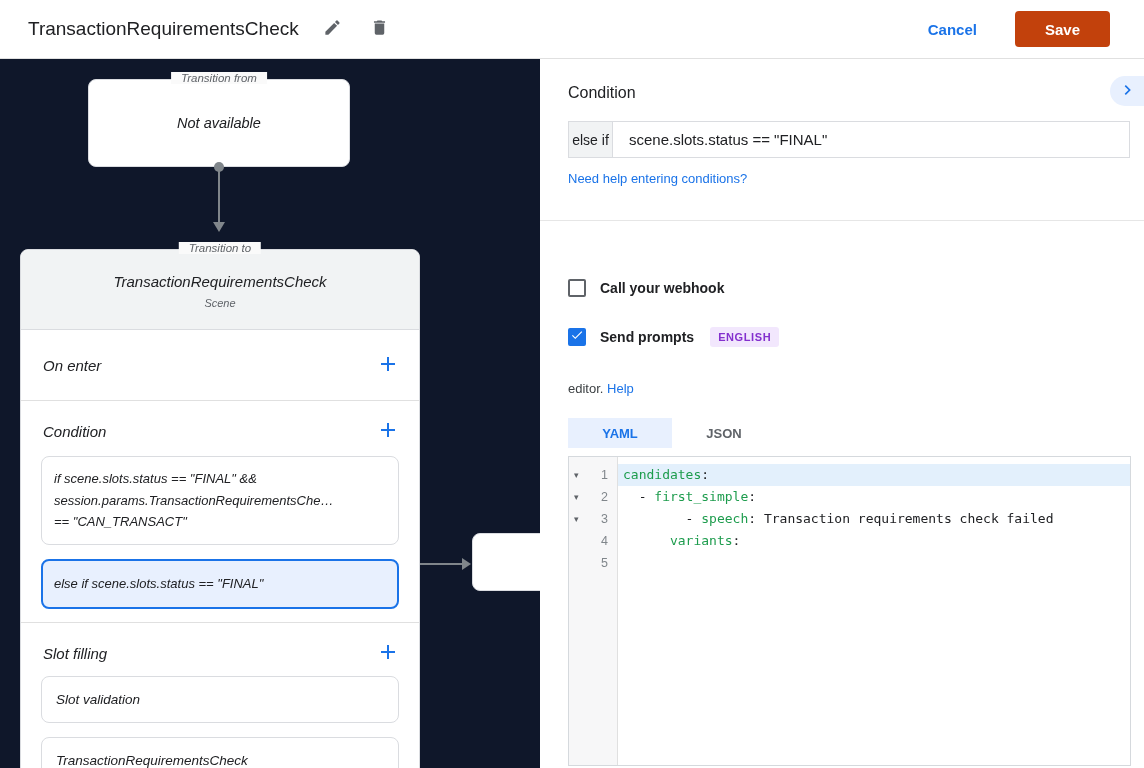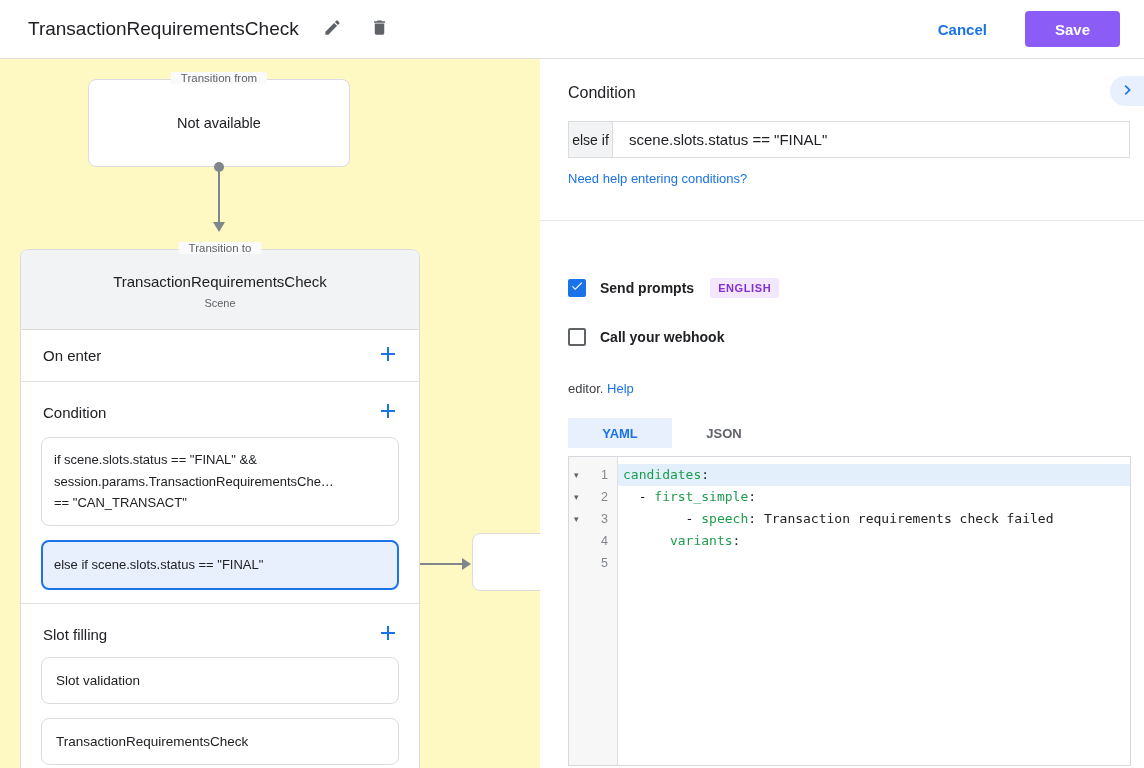--- a/index.html
+++ b/index.html
@@ -9,47 +9,47 @@
   
   .app-header { height:59px; background:#fff; border-bottom:1px solid #e0e0e0;
                 display:flex; align-items:center; padding:0 12px 0 28px; }
   .header-title { font-size:19px; color:#202124; }
   .icon-btn { background:none; border:none; cursor:pointer; margin-left:20px;
               display:flex; align-items:center; padding:4px; }
   .header-spacer { flex:1; }
   .cancel-btn { background:none; border:none; color:#1a73e8; font-size:15px;
                 font-weight:bold; cursor:pointer; margin-right:38px;
                 font-family:inherit; }
-  .save-btn { background:#8b5cf6; color:#fff; border:none; border-radius:4px;
+  .save-btn { background:#c2410c; color:#fff; border:none; border-radius:4px;
               height:36px; padding:0 30px; font-size:15px; font-weight:bold;
-              cursor:pointer; margin-right:12px; font-family:inherit; }
+              cursor:pointer; margin-right:22px; font-family:inherit; }
 
   
   .main { display:flex; height:709px; }
-  .canvas { width:540px; flex-shrink:0; background:#fef9c3; position:relative;
-            overflow:hidden; }
+  .canvas { width:540px; flex-shrink:0; background:#0f172a; position:relative;
+            overflow:hidden;font-style:italic; }
   .detail { flex:1; background:#fff; position:relative; overflow:hidden; }
 
   
   .legend { position:absolute; top:-8px; left:50%; transform:translateX(-50%);
             background:#fafafa; padding:0 10px; font-size:11.5px; color:#5f6368;
             white-space:nowrap; }
   .from-box { position:absolute; left:88px; top:20px; width:262px; height:88px;
               background:#fff; border:1px solid #dadce0; border-radius:8px;
               display:flex; align-items:center; justify-content:center; }
   .from-text { font-size:14.5px; color:#202124; }
 
   .scene-card { position:absolute; left:20px; top:190px; width:400px;
                 background:#fff; border:1px solid #dadce0; border-radius:8px; }
   .scene-header { height:80px; background:#f1f3f4; border-bottom:1px solid #dadce0;
                   border-radius:8px 8px 0 0; text-align:center; padding-top:23px; }
   .scene-title { font-size:15px; color:#202124; }
   .scene-type { font-size:11px; color:#5f6368; margin-top:7px; }
 
-  .row-on-enter { height:52px; display:flex; align-items:center;
+  .row-on-enter { height:71px; display:flex; align-items:center;
                   justify-content:space-between; padding:0 22px;
                   border-bottom:1px solid #e0e0e0;text-align:right; }
   .section-label { font-size:15px; color:#202124; }
   .section-head { display:flex; align-items:center; justify-content:space-between;
                   padding:20px 22px 12px; }
   .plus-btn { background:none; border:none; cursor:pointer; display:flex;
               padding:2px; }
 
   .cond-section { border-bottom:1px solid #e0e0e0; padding-bottom:13px; }
   .cond-box1 { margin:2px 20px 0; border:1px solid #dadce0; border-radius:8px;
@@ -234,34 +234,34 @@
       <div class="cond-input">
         <div class="cond-prefix">else if</div>
         <input class="cond-value" value="scene.slots.status == &quot;FINAL&quot;" style="">
       </div>
       <a class="help-link">Need help entering conditions?</a>
     </div>
 
     <div class="detail-bottom">
 
       <div class="check-row">
+        <div class="checkbox"></div>
+        <span class="check-label">Call your webhook</span>
+      </div>
+
+      <div class="check-row">
         <div class="checkbox checked">
           <span>
             <svg width="14" height="14" viewBox="0 0 24 24">
                 <path fill="#fff" d="M9 16.2L4.8 12l-1.4 1.4L9 19 21 7l-1.4-1.4z"></path>
               </svg>
           </span>
         </div>
         <span class="check-label">Send prompts</span>
         <span class="lang-badge">ENGLISH</span>
-      </div>
-
-      <div class="check-row">
-        <div class="checkbox"></div>
-        <span class="check-label">Call your webhook</span>
       </div>
 
       <div class="desc">
         <br>
         <span>editor.</span>
         <a class="help">Help</a>
       </div>
 
       <div class="tabs">
         <button class="tab active">YAML</button>

